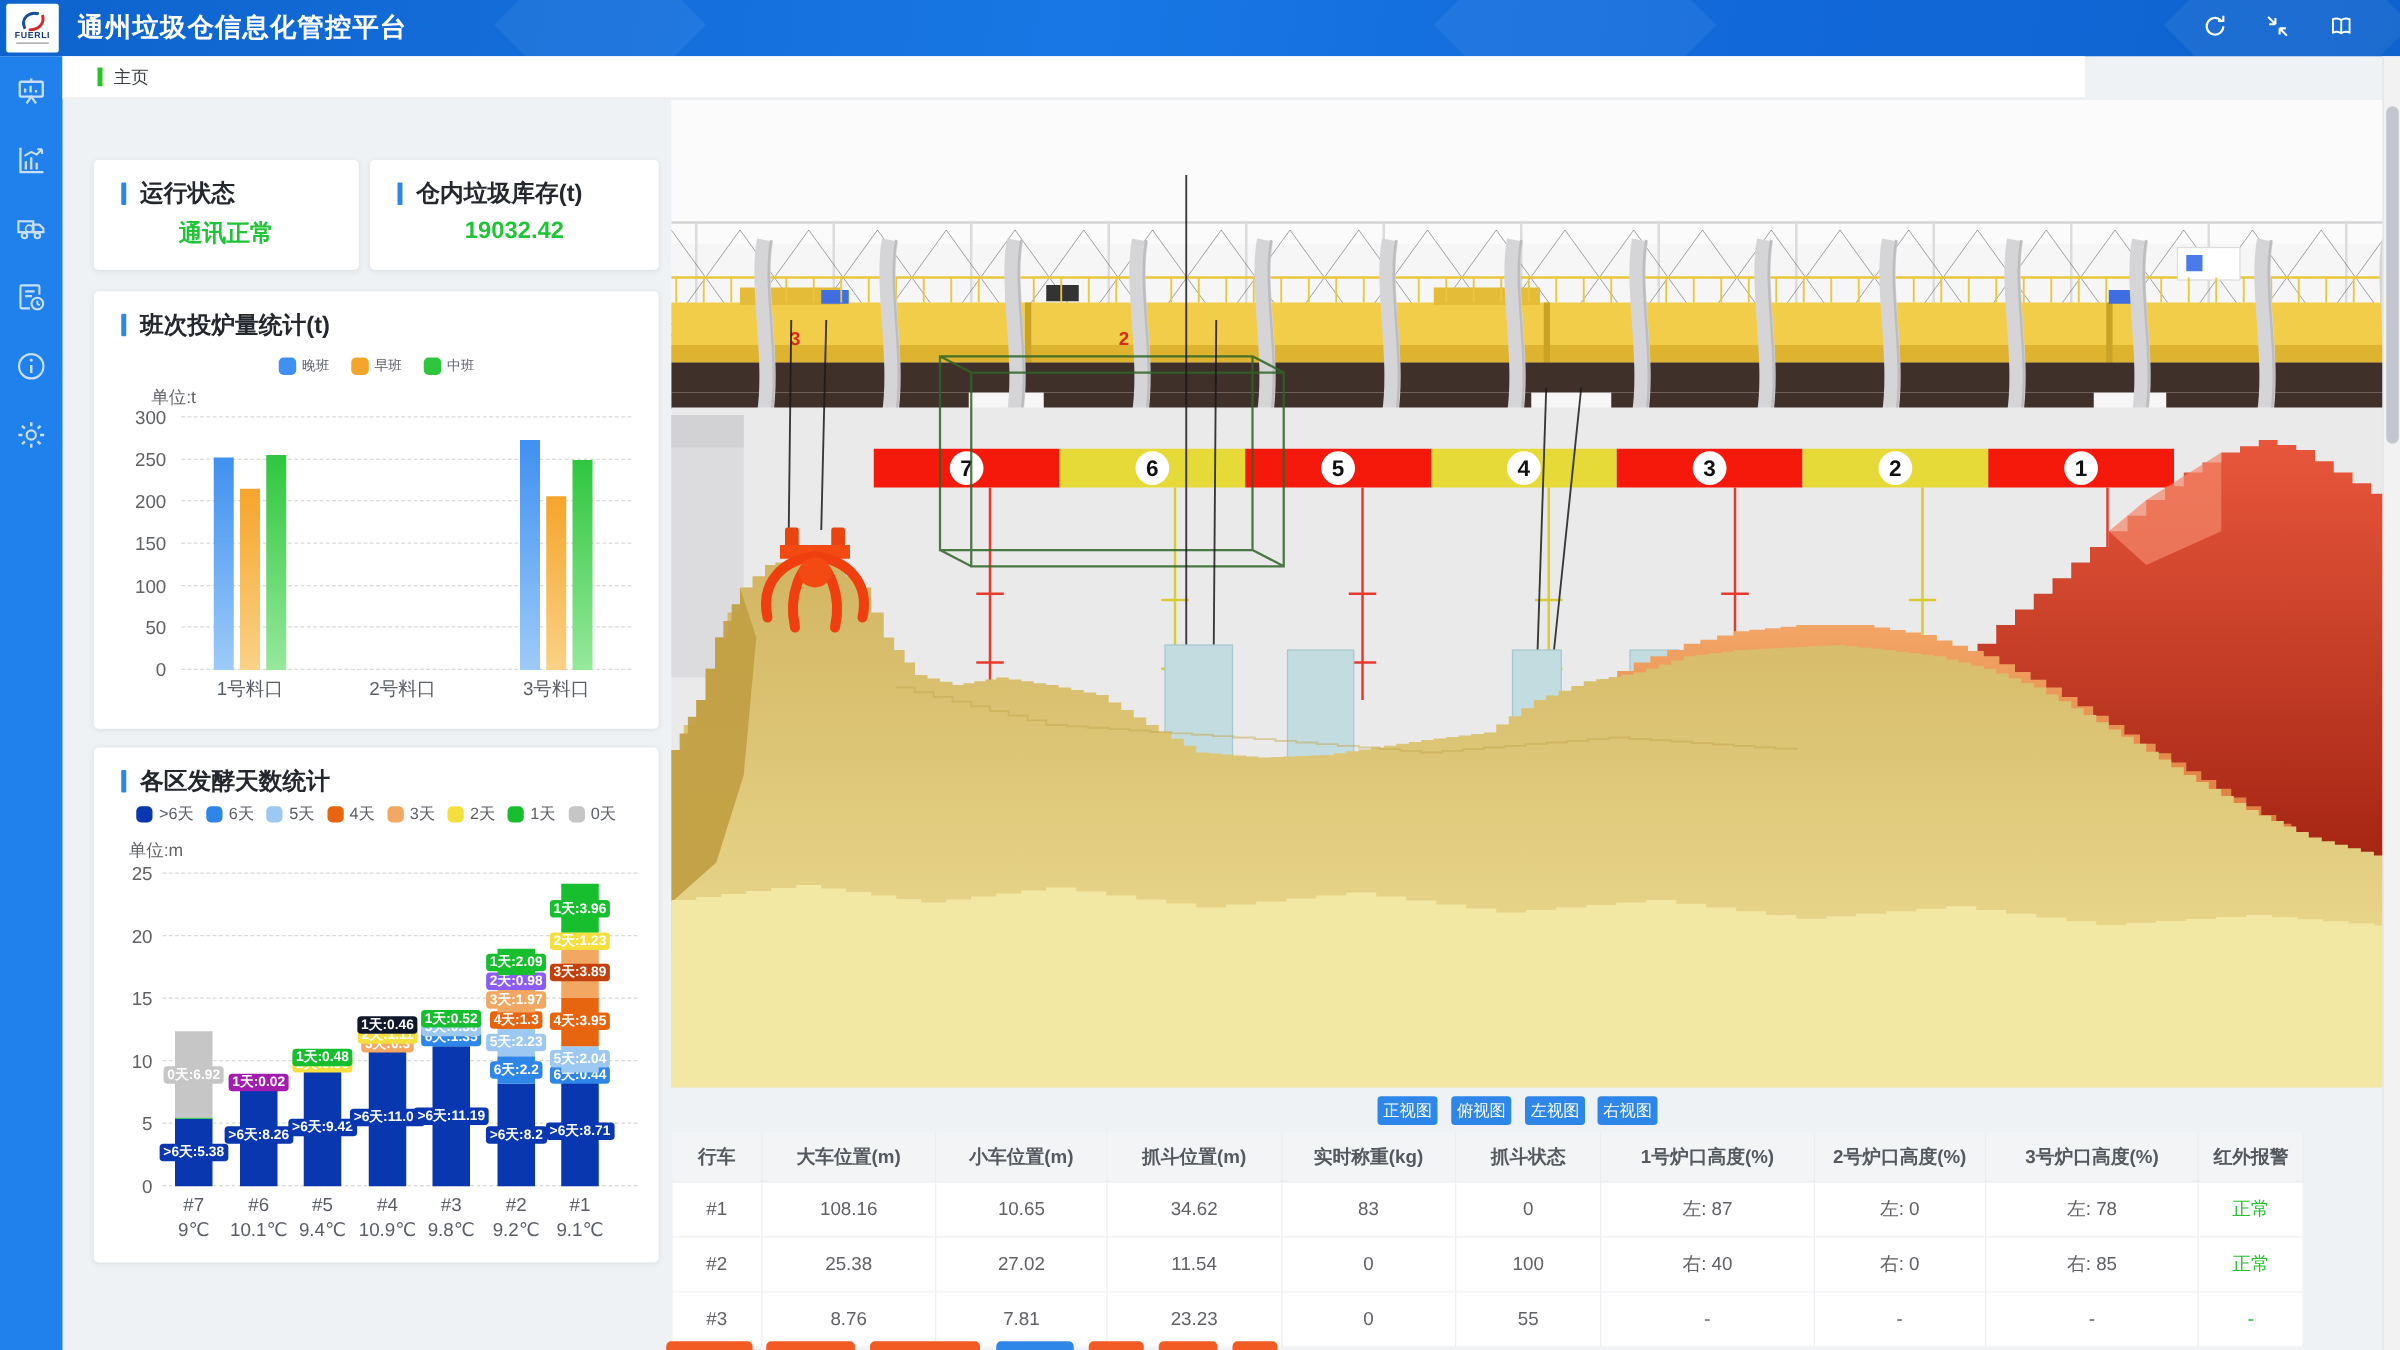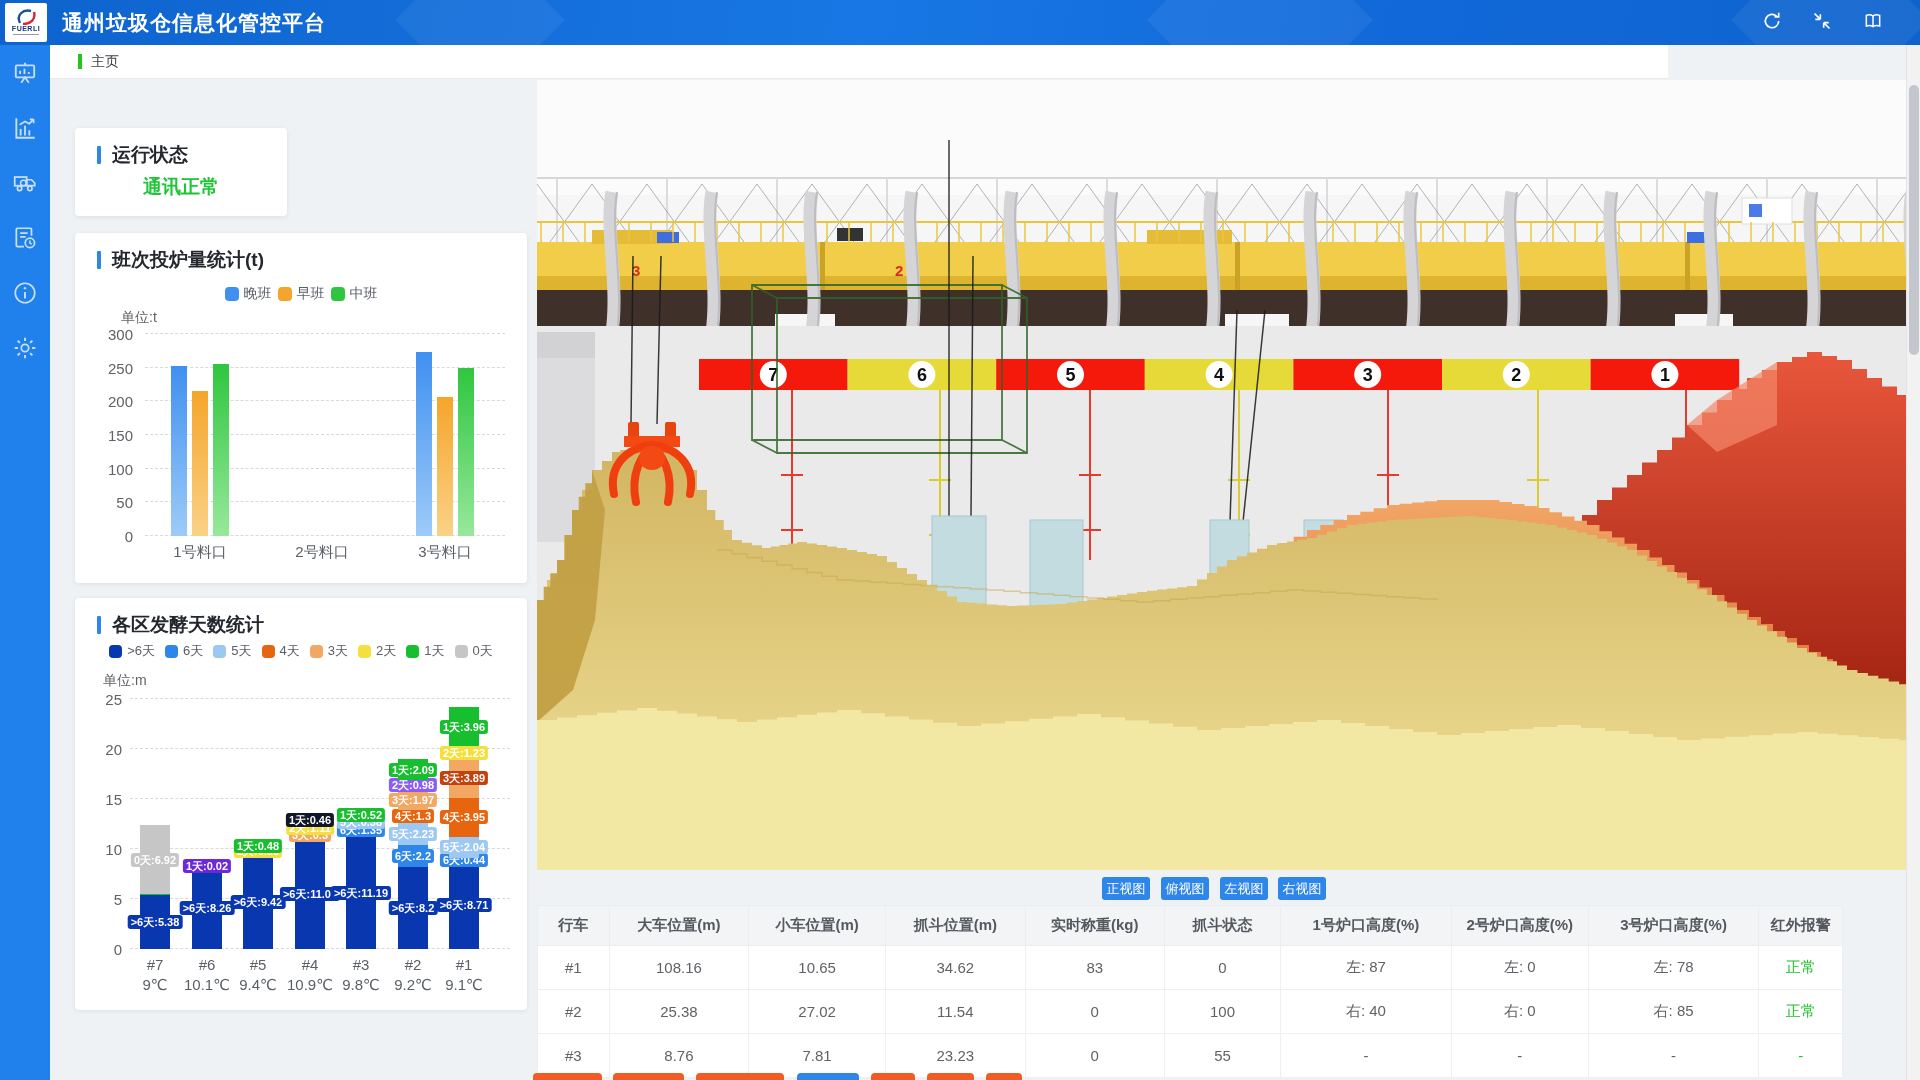--- a/index.html
+++ b/index.html
@@ -154,27 +154,34 @@
     <span class="crumb-text">主页</span>
   </div>
 
   <div class="card" style="left:75px;top:128px;width:212px;height:88px">
     <div class="card-title">
       <span class="tbar"></span>
       <span>运行状态</span>
     </div>
     <div class="status-value">通讯正常</div>
   </div>
+  <div class="card" style="left:296px;top:128px;width:231px;height:88px">
+    <div class="card-title">
+      <span class="tbar"></span>
+      <span>仓内垃圾库存(t)</span>
+    </div>
+    <div class="status-value">19032.42</div>
+  </div>
 
   <div class="card" style="left:75px;top:233px;width:452px;height:350px">
     <div class="card-title">
       <span class="tbar"></span>
       <span>班次投炉量统计(t)</span>
     </div>
-    <div class="legend" id="legend1" style="top:52px;gap:6px;font-size:14px">
+    <div class="legend" id="legend1" style="top:52px;gap:17px;font-size:11px">
         <div class="item">
           <div class="chip" style="width: 14px; height: 14px; background: rgb(63, 144, 240);"></div>
           <span>晚班</span>
         </div>
         <div class="item">
           <div class="chip" style="width: 14px; height: 14px; background: rgb(245, 165, 43);"></div>
           <span>早班</span>
         </div>
         <div class="item">
           <div class="chip" style="width: 14px; height: 14px; background: rgb(47, 198, 63);"></div>
@@ -264,21 +271,21 @@
         <div class="ylab" style="left: -42px; width: 34px; bottom: 241px;">25</div>
         <div class="seg" style="left: 10px; width: 30px; bottom: 0px; height: 53.8px; background: rgb(9, 55, 176);"></div>
         <div class="seg-label" style="left: 25px; bottom: auto; top: 223.1px; background: rgb(9, 55, 176);">&gt;6天:5.38</div>
         <div class="seg" style="left: 10px; width: 30px; bottom: 53.8px; height: 1px; background: rgb(23, 191, 46);"></div>
         <div class="seg" style="left: 10px; width: 30px; bottom: 54.8px; height: 69.2px; background: rgb(198, 198, 198);"></div>
         <div class="seg-label" style="left: 25px; bottom: auto; top: 160.6px; background: rgb(198, 198, 198);">0天:6.92</div>
         <div class="xlab" style="left: 25px; top: 256px;">#7<br>9℃</div>
         <div class="seg" style="left: 62px; width: 30px; bottom: 0px; height: 82.6px; background: rgb(9, 55, 176);"></div>
         <div class="seg-label" style="left: 77px; bottom: auto; top: 208.7px; background: rgb(9, 55, 176);">&gt;6天:8.26</div>
         <div class="seg" style="left: 62px; width: 30px; bottom: 82.6px; height: 1px; background: rgb(23, 191, 46);"></div>
-        <div class="seg-label" style="left: 77px; bottom: auto; top: 167.3px; background: #6d28d9;">1天:0.02</div>
+        <div class="seg-label" style="left: 77px; bottom: auto; top: 167.3px; background: #a21caf;">1天:0.02</div>
         <div class="xlab" style="left: 77px; top: 256px;">#6<br>10.1℃</div>
         <div class="seg" style="left: 113px; width: 30px; bottom: 0px; height: 94.2px; background: rgb(9, 55, 176);"></div>
         <div class="seg-label" style="left: 128px; bottom: auto; top: 202.9px; background: rgb(9, 55, 176);">&gt;6天:9.42</div>
         <div class="seg" style="left: 113px; width: 30px; bottom: 94.2px; height: 1.5px; background: rgb(156, 200, 242);"></div>
         <div class="seg" style="left: 113px; width: 30px; bottom: 95.7px; height: 1px; background: rgb(242, 167, 99);"></div>
         <div class="seg" style="left: 113px; width: 30px; bottom: 96.7px; height: 3.5px; background: rgb(245, 223, 63);"></div>
         <div class="seg-label" style="left: 128px; bottom: auto; top: 151.55px; background: rgb(245, 223, 63);">2天:0.35</div>
         <div class="seg" style="left: 113px; width: 30px; bottom: 100.2px; height: 4.8px; background: rgb(23, 191, 46);"></div>
         <div class="seg-label" style="left: 128px; bottom: auto; top: 147.4px; background: rgb(23, 191, 46);">1天:0.48</div>
         <div class="xlab" style="left: 128px; top: 256px;">#5<br>9.4℃</div>

